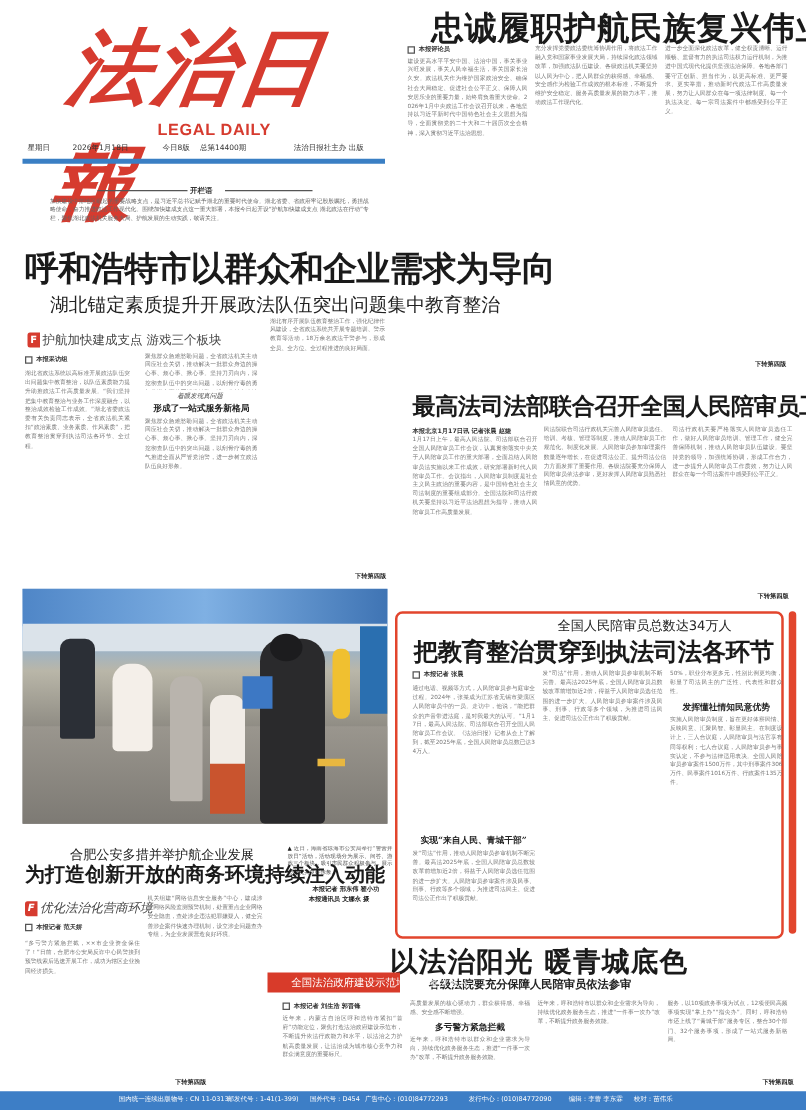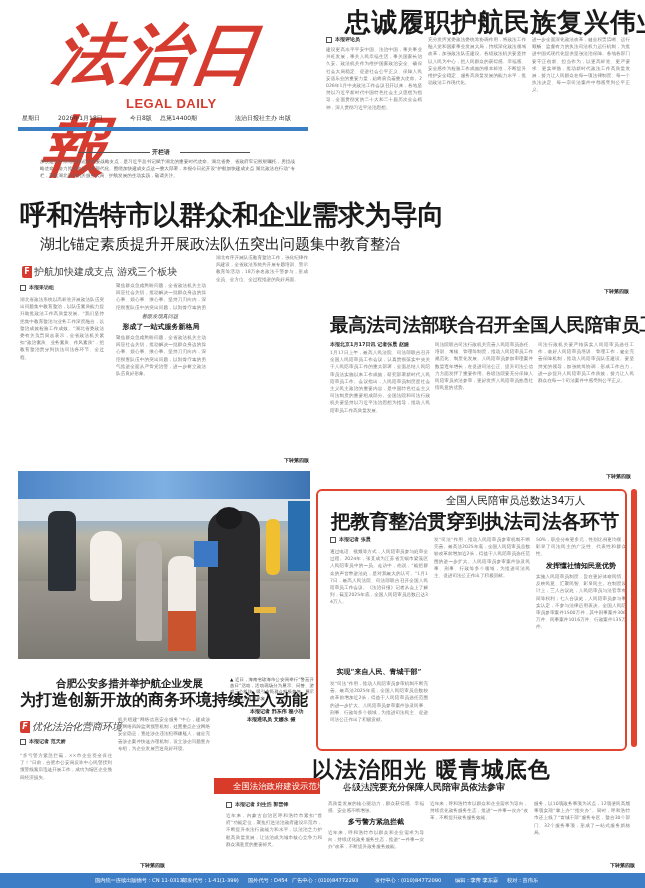--- a/index.html
+++ b/index.html
@@ -90,21 +90,21 @@
   <div class="abs" style="left:30px; top:40px; width:28px; height:80px; background:#2b2f36; border-radius:8px 8px 2px 2px;"></div>
   <div class="abs" style="left:248px; top:48px; width:14px; height:56px; background:#f0c030; border-radius:6px;"></div>
   <div class="abs" style="left:270px; top:30px; width:22px; height:70px; background:#2a6fb0;"></div>
   <div class="abs" style="left:236px; top:136px; width:22px; height:6px; background:#e8b740;"></div>
 </div>
 
 <div class="abs txt" style="left:230px; top:677px; width:84px; height:30px; color:#555; font-size:4.4px; line-height:6.2px;"><span style="color:#222;">▲ </span><span>近日，海南省琼海市公安局举行“警营开放日”活动，活动现场分为展示、问答、游戏三个板块，吸引市民群众积极参与，展示公安机关良好形象。</span></div>
 <div class="abs sans" style="left:250px; top:708px; font-size:5px; color:#222; font-weight:bold;">本报记者 邢东伟 翟小功</div>
 <div class="abs sans" style="left:247px; top:716px; font-size:5px; color:#222; font-weight:bold;">本报通讯员 文娜永 摄</div>
 
-<div class="abs h-sans" style="left:56px; top:677px; font-size:10.5px; font-weight:bold; color:#222;">合肥公安多措并举护航企业发展</div>
+<div class="abs h-sans" style="left:56px; top:677px; font-size:10.5px; font-weight:normal; color:#222;">合肥公安多措并举护航企业发展</div>
 <div class="abs h-big" style="left:20px; top:690px; font-size:16px;">为打造创新开放的商务环境持续注入动能</div>
 <div class="abs" style="left:20px; top:716px;font-style:italic;">
   <span class="tag-icon">F</span><span class="tag-text" style="font-size:10px;">优化法治化营商环境</span>
 </div>
 <div class="abs byline" style="left:20px; top:738px;">本报记者 范天娇</div>
 <div class="abs txt" style="left:20px; top:752px; width:92px; height:110px;">“多亏警方紧急拦截，××市企业资金保住了！”日前，合肥市公安局反诈中心民警接到预警线索后迅速开展工作，成功为辖区企业挽回经济损失。</div>
 <div class="abs txt" style="left:118px; top:716px; width:92px; height:146px;">机关组建“网络信息安全服务”中心，建成涉企网络风险监测预警机制，处置重点企业网络安全隐患，查处涉企违法犯罪嫌疑人，健全完善涉企案件快速办理机制，设立涉企问题查办专组，为企业发展营造良好环境。</div>
 
 <div class="abs h-big" style="left:330px; top:312px; font-size:18.5px; letter-spacing:-0.3px;">最高法司法部联合召开全国人民陪审员工作会议</div>
 <div class="abs sans" style="left:330px; top:341px; font-size:5px; font-weight:bold; color:#333; width:100px;">本报北京1月17日讯 记者张晨 赵婕</div>

